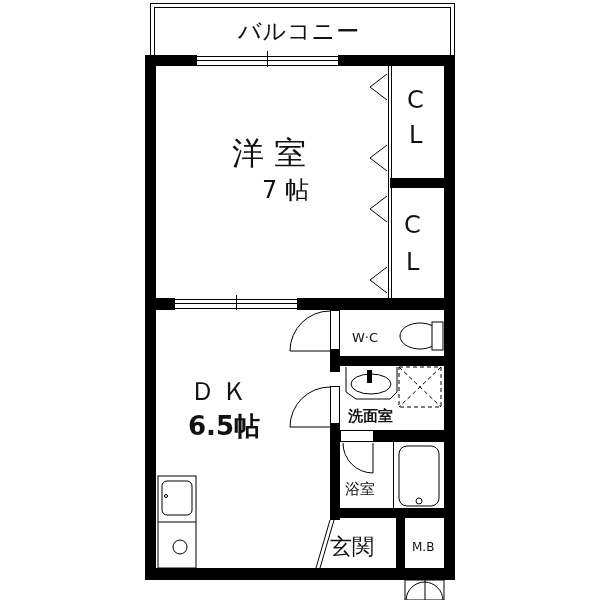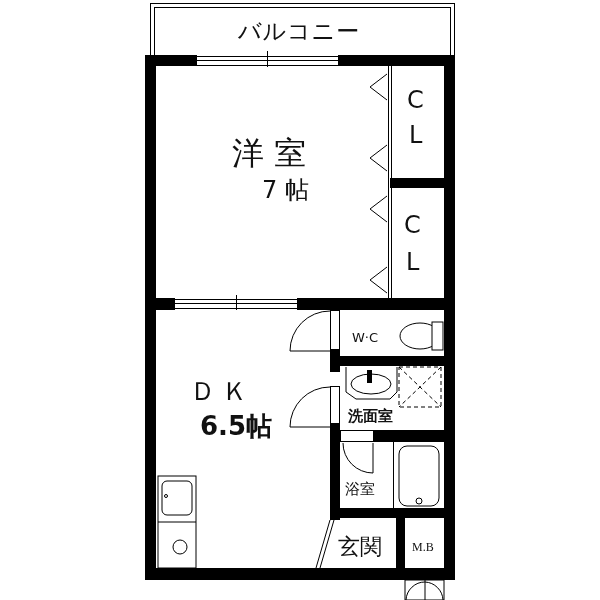--- a/index.html
+++ b/index.html
@@ -102,34 +102,34 @@
 <span class="lbl" style="left:348px;top:409px;font-size:15px;font-weight:bold;">洗面室</span>
 
 <span class="lbl" style="left:345px;top:482px;font-size:15px;">浴室</span>
 <svg width="600" height="600">
   <g fill="none" stroke="#000" stroke-width="1">
     <rect x="399" y="446" width="40" height="60" rx="8"></rect>
     <circle cx="419" cy="501" r="3"></circle>
   </g>
 </svg>
 
-<span class="lbl" style="left:338px;top:536px;font-size:22px;">玄関</span>
-<span class="lbl" style="left:412px;top:541px;font-size:12px;font-family:Liberation Serif, serif;">M.B</span>
+<span class="lbl" style="left:330px;top:536px;font-size:22px;">玄関</span>
+<span class="lbl" style="left:412px;top:541px;font-size:12px;">M.B</span>
 
 <svg width="600" height="600">
   <g fill="none" stroke="#000" stroke-width="1">
     <rect x="405" y="580" width="39" height="20"></rect>
     <line x1="425" y1="580" x2="425" y2="600"></line>
     <path d="M406,600 A19,19 0 0 1 425,582"></path>
     <path d="M443,600 A19,19 0 0 0 425,582"></path>
   </g>
 </svg>
 
 <span class="lbl" style="left:190px;top:378px;font-size:26px;letter-spacing:6px;">ＤＫ</span>
-<span class="lbl" style="left:200px;top:413px;font-size:26px;font-weight:bold;">6.5帖</span>
+<span class="lbl" style="left:188px;top:413px;font-size:26px;font-weight:bold;">6.5帖</span>
 
 <svg width="600" height="600">
   <g fill="none" stroke="#000" stroke-width="1">
     <rect x="158" y="476" width="38" height="92"></rect>
     <line x1="158" y1="522" x2="196" y2="522"></line>
     <rect x="162" y="481" width="30" height="34" rx="5"></rect>
     <circle cx="166" cy="496" r="1.5"></circle>
     <circle cx="180" cy="547" r="7"></circle>
   </g>
 </svg>

